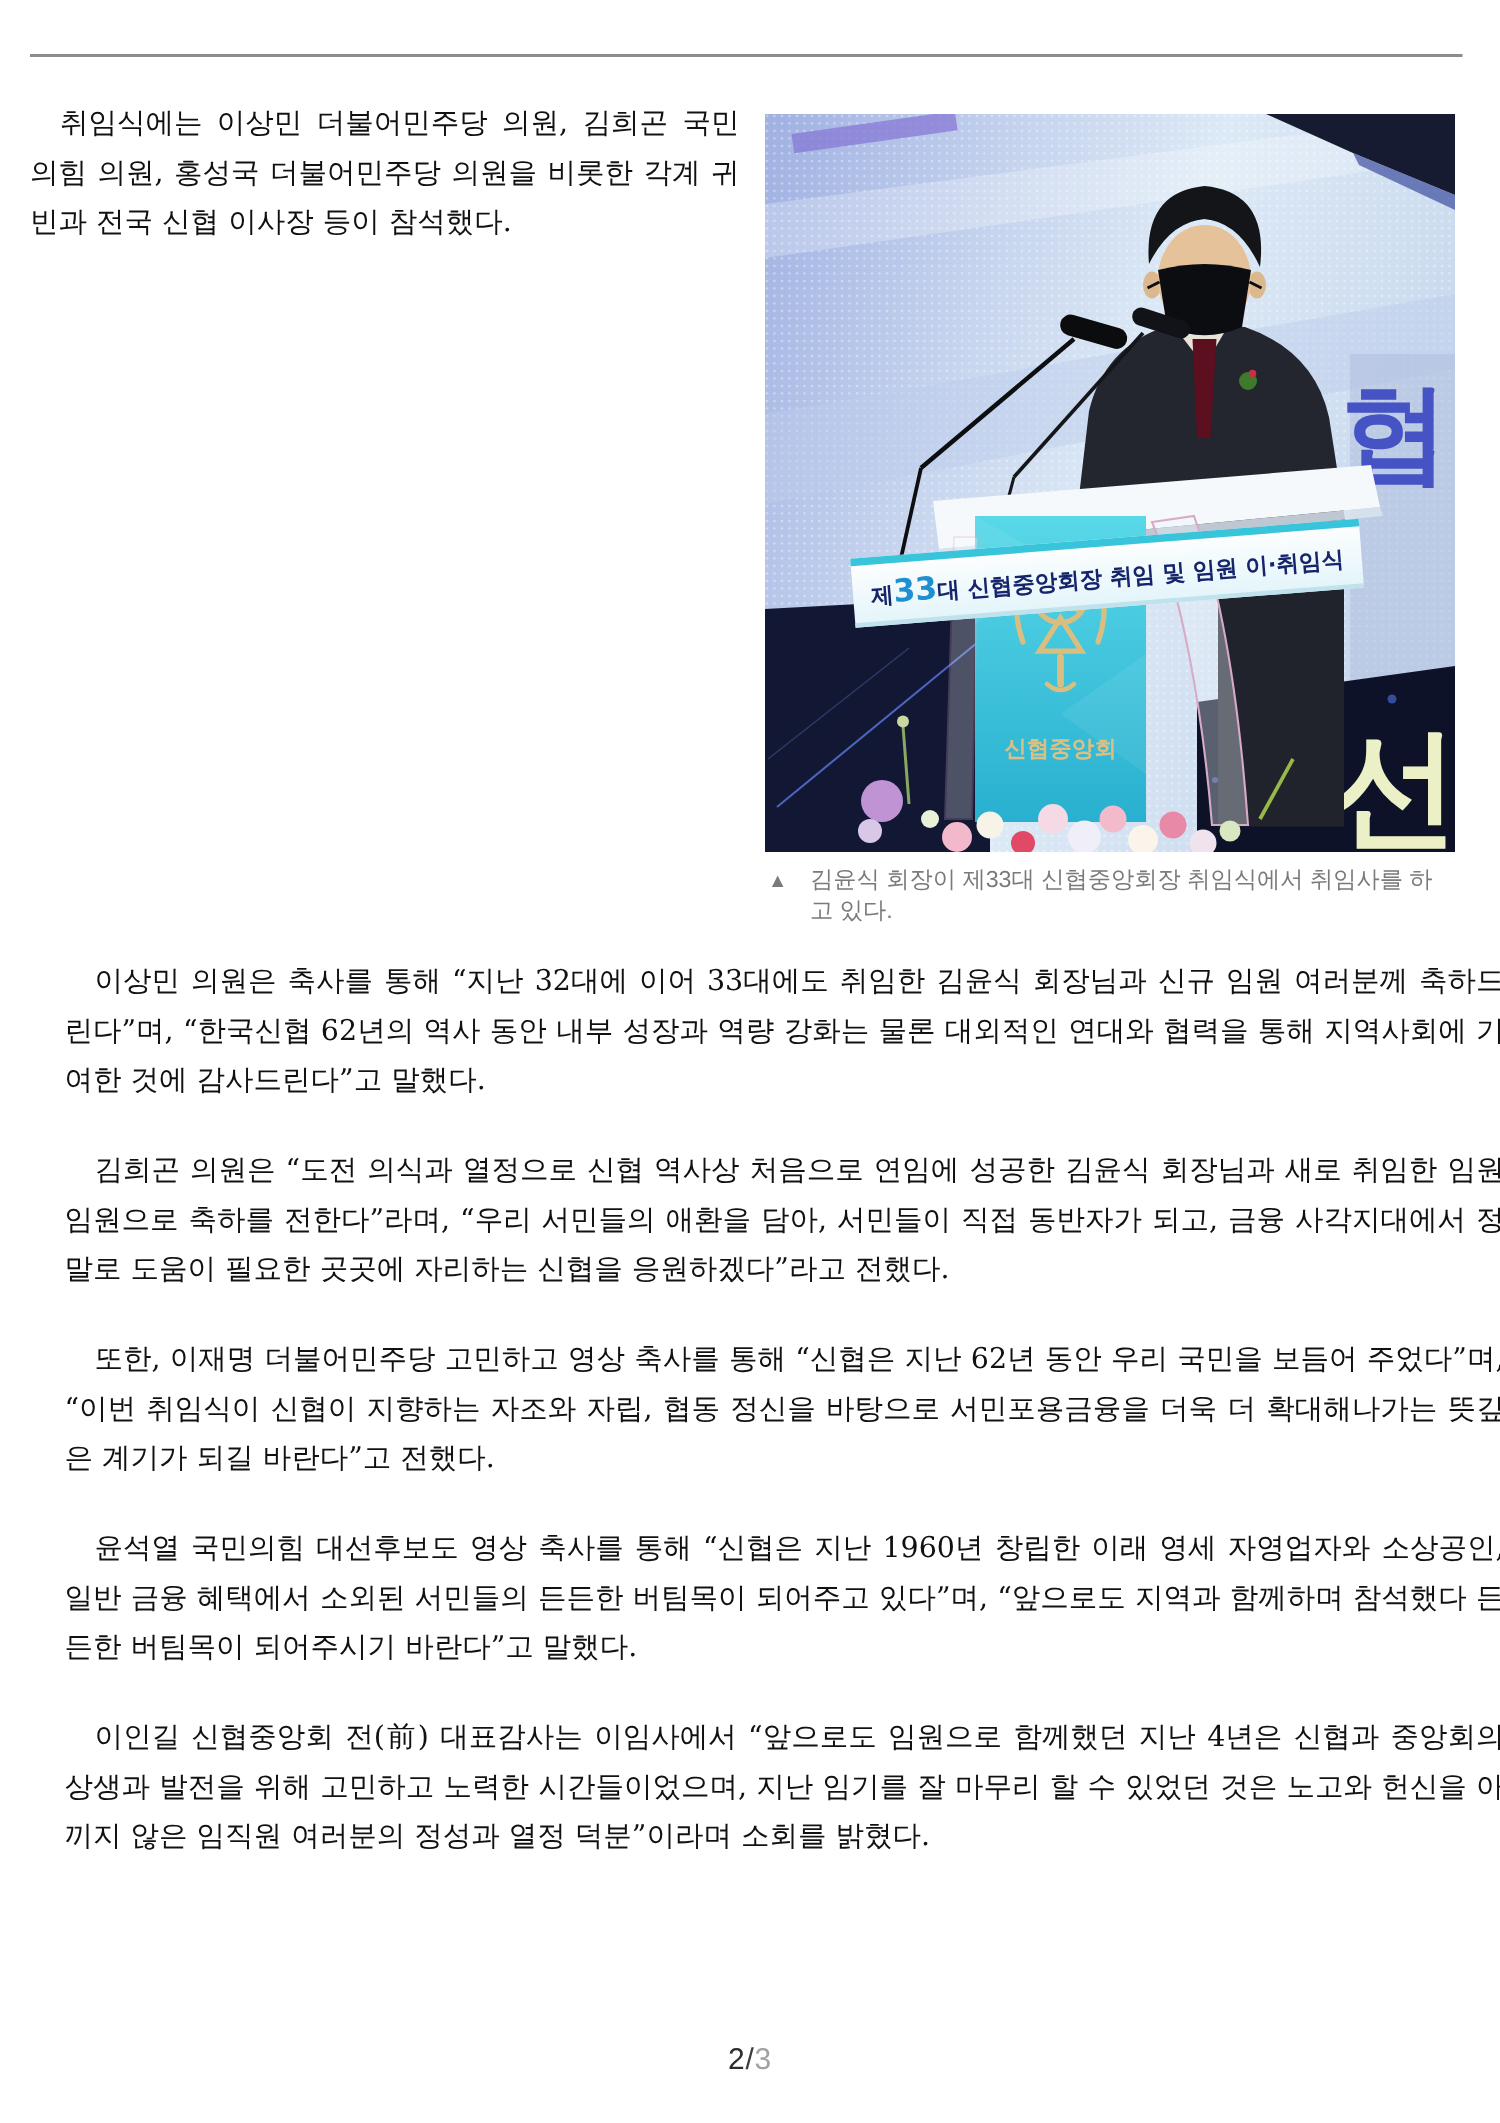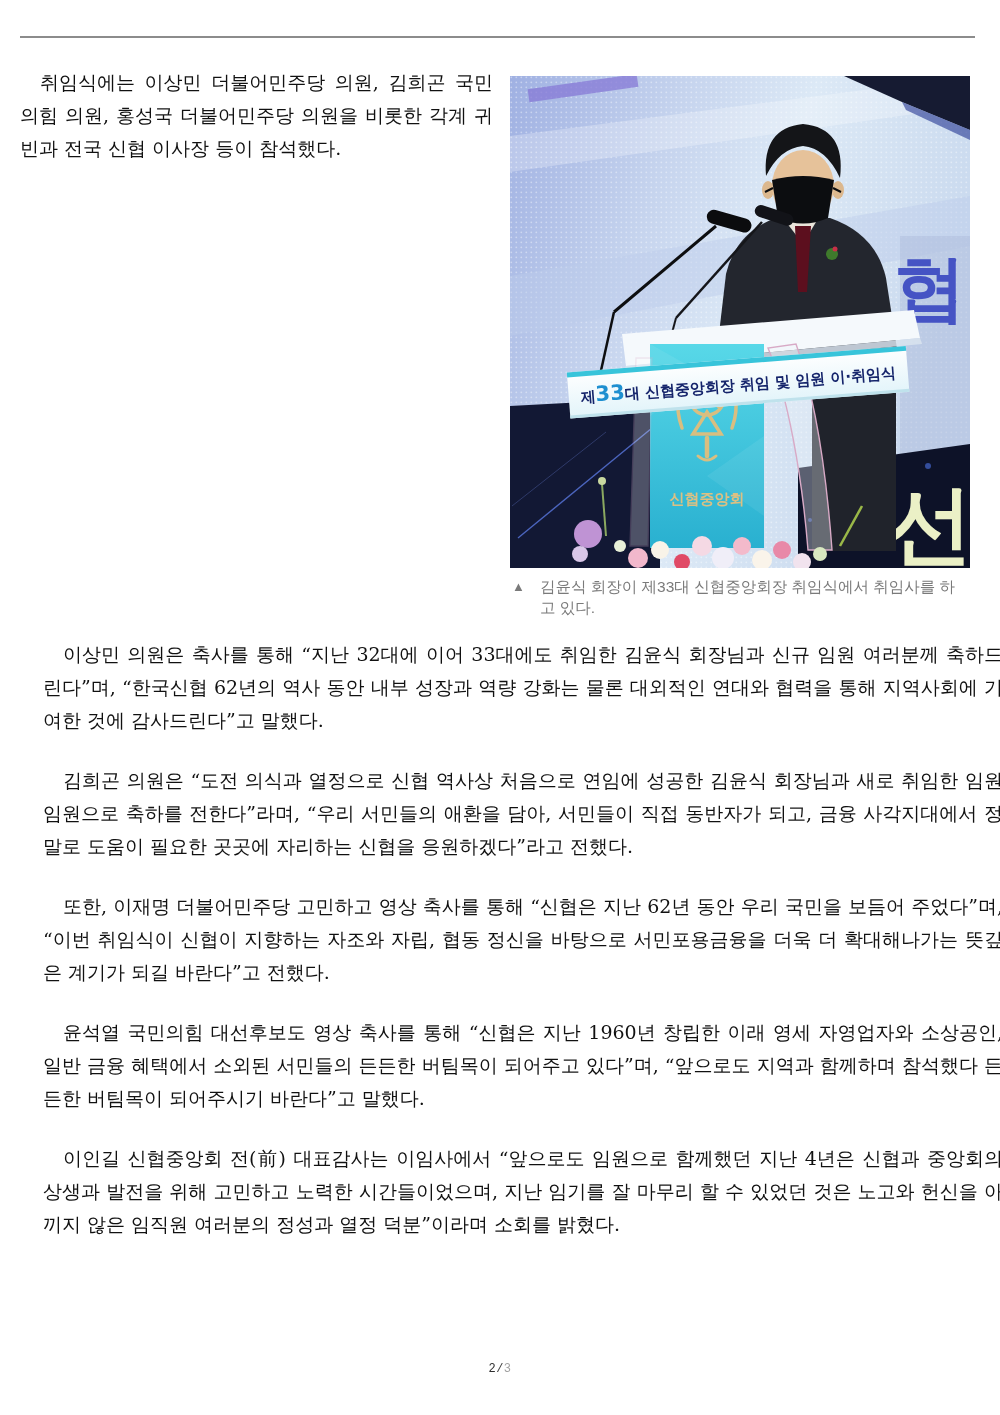--- a/index.html
+++ b/index.html
@@ -39,22 +39,22 @@
     font-family:"Liberation Sans","DejaVu Sans",sans-serif;
     font-size:15.5px;line-height:21px;color:#7a7a7a;
     padding-left:0;
   }
   .caption .cap-inner{position:relative;display:block;padding-left:30px;}
   .caption .marker{position:absolute;left:2px;top:0;font-size:13px;}
   
   .footer{
     position:absolute;left:0;top:1362px;width:1000px;
     text-align:center;
-    font-family:Liberation Mono, monospace;
-    font-size:12px;letter-spacing:0.5px;
+    font-family:Liberation Sans, sans-serif;
+    font-size:20px;letter-spacing:0.5px;
   }
   .footer .cur{color:#2e2e2e;}
   .footer .sep{color:#3c3c3c;}
   .footer .tot{color:#a2a2a2;}
 </style>
 </head>
 <body>
 
 <div class="page">
 

